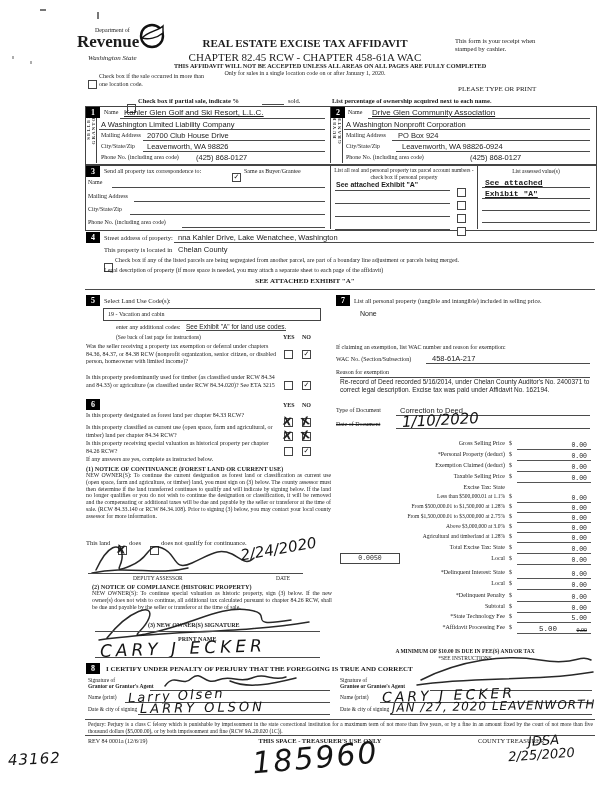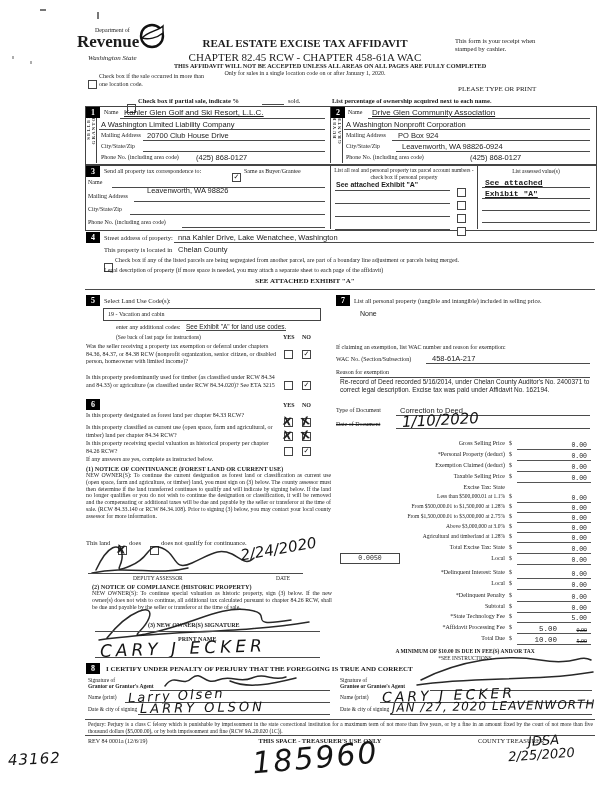--- a/index.html
+++ b/index.html
@@ -92,21 +92,21 @@
 
   <span class="abs s6" style="left:104px;top:109px;">Name</span>
   <span class="abs sans s8" style="left:124px;top:108px;">Kahler Glen Golf and Ski Resort, L.L.C.</span>
   <span class="abs ul" style="left:120px;top:109px;width:205px;height:9px;"></span>
   <span class="abs sans" style="left:101px;top:120px;font-size:7.5px;">A Washington Limited Liability Company</span>
   <span class="abs ul" style="left:99px;top:120px;width:226px;height:9px;"></span>
   <span class="abs s6" style="left:101px;top:132px;">Mailing Address</span>
   <span class="abs sans" style="left:147px;top:131px;font-size:7.5px;">20700 Club House Drive</span>
   <span class="abs ul" style="left:143px;top:131px;width:182px;height:9px;"></span>
   <span class="abs s6" style="left:101px;top:143px;">City/State/Zip</span>
-  <span class="abs sans" style="left:147px;top:142px;font-size:7.5px;margin-top:44px;">Leavenworth, WA  98826</span>
+  <span class="abs sans" style="left:147px;top:142px;font-size:7.5px;">Leavenworth, WA  98826</span>
   <span class="abs ul" style="left:143px;top:142px;width:182px;height:9px;"></span>
   <span class="abs s6" style="left:101px;top:154px;">Phone No. (including area code)</span>
   <span class="abs sans" style="left:196px;top:153px;font-size:7.5px;">(425) 868-0127</span>
 
   <span class="abs s6" style="left:348px;top:109px;">Name</span>
   <span class="abs sans s8" style="left:372px;top:108px;">Drive Glen Community Association</span>
   <span class="abs ul" style="left:368px;top:109px;width:222px;height:9px;"></span>
   <span class="abs sans" style="left:346px;top:120px;font-size:7.5px;">A Washington Nonprofit Corporation</span>
   <span class="abs ul" style="left:344px;top:120px;width:246px;height:9px;"></span>
   <span class="abs s6" style="left:346px;top:132px;">Mailing Address</span>
@@ -351,27 +351,20 @@
       <span class="ln"></span>
       <span class="tv">5.00</span>
     </div>
   <div class="trow" style="top:624px;">
       <span class="tl">*Affidavit Processing Fee</span>
       <span class="dol">$</span>
       <span class="ln"></span>
       <span class="tv tvh" style="font-size:7.5px;">5.00</span>
       <span class="struck">0.00</span>
     </div>
-  <div class="trow" style="top:635px;">
-      <span class="tl">Total Due</span>
-      <span class="dol">$</span>
-      <span class="ln"></span>
-      <span class="tv tvh" style="font-size:7.5px;">10.00</span>
-      <span class="struck">5.00</span>
-    </div>
 
   <div class="abs b ctr" style="left:345px;top:648px;width:240px;font-size:5.5px;">A MINIMUM OF $10.00 IS DUE IN FEE(S) AND/OR TAX</div>
   <div class="abs ctr" style="left:345px;top:655px;width:240px;font-size:5.5px;">*SEE INSTRUCTIONS</div>
 
   <div class="abs badge" style="left:86px;top:663px;">8</div>
   <span class="abs b s7" style="left:106px;top:665px;">I CERTIFY UNDER PENALTY OF PERJURY THAT THE FOREGOING IS TRUE AND CORRECT</span>
 
   <div class="abs s55" style="left:88px;top:677px;">Signature of</div>
   <div class="abs s55 b" style="left:88px;top:683px;">Grantor or Grantor's Agent</div>
   <div class="abs sig" style="left:160px;top:668px;">

